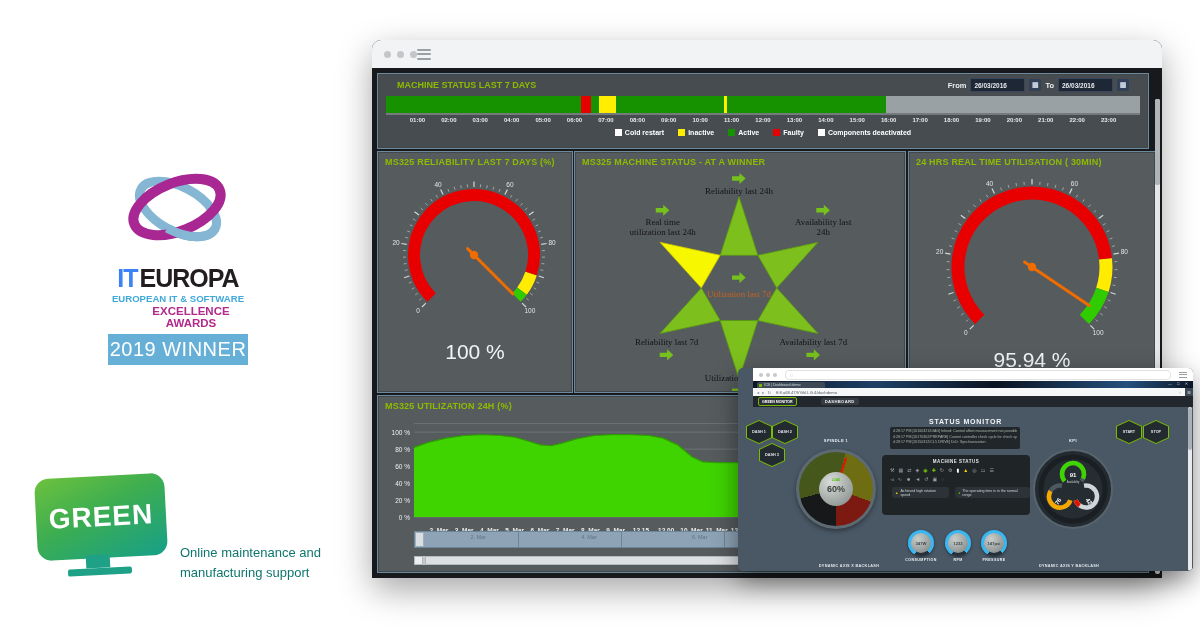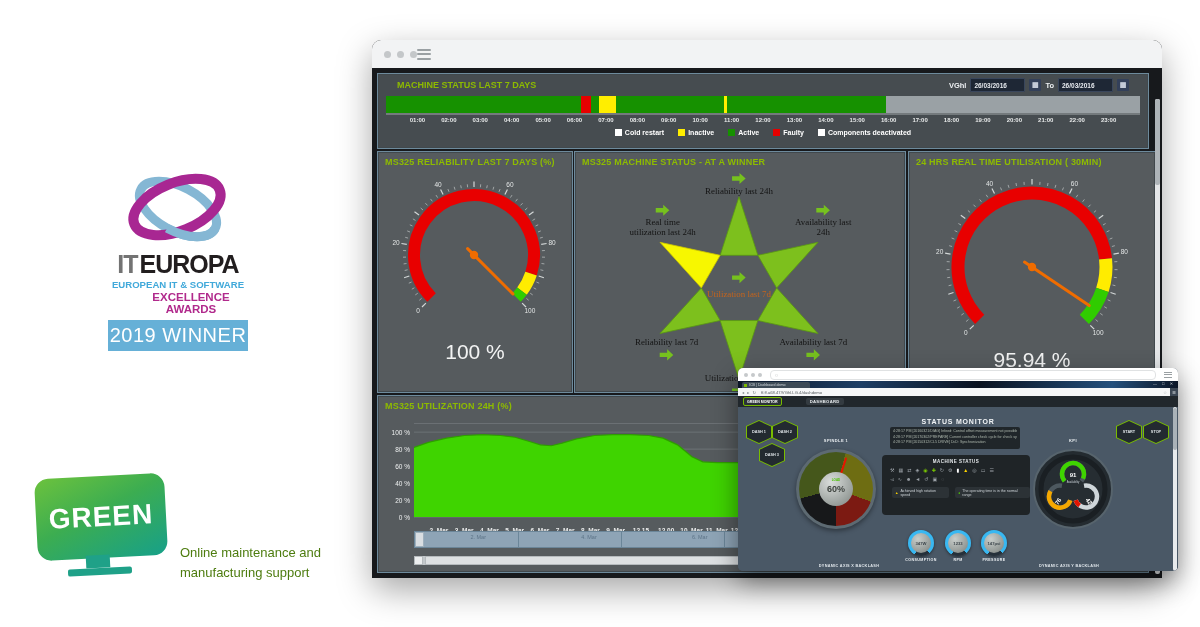--- a/index.html
+++ b/index.html
@@ -5,36 +5,36 @@
   html,body{margin:0;padding:0;}
   body{width:1200px;height:627px;background:#ffffff;position:relative;overflow:hidden;
        font-family:"Liberation Sans",sans-serif;}
   .abs{position:absolute;}
 
   
   .award{position:absolute;left:108px;top:162px;width:140px;height:174px;background:#fff;}
   .award-swirl{display:block;margin:0 auto;}
   .award-title{display:flex;justify-content:center;align-items:baseline;font-weight:800;
                font-size:25px;letter-spacing:-1px;line-height:1;margin-top:-4px;}
-  .award-it{color:#737373;margin-right:2px;}
+  .award-it{color:#3b82f6;margin-right:2px;margin-top:14px;}
   .award-europa{color:#221e1f;}
   .award-sub1{text-align:center;color:#41a9da;font-weight:700;font-size:9.6px;margin-top:2px;}
   .award-sub2{text-align:center;color:#b12a8c;font-weight:700;font-size:11.5px;margin-top:1px;margin-left:26px;}
   .award-banner{margin-top:5px;height:31px;background:#66b0d7;color:#fff;font-size:20px;
                 display:flex;align-items:center;justify-content:center;letter-spacing:.5px;}
 
   
   .green-logo{position:absolute;left:36px;top:476px;width:150px;}
   .green-screen{width:130px;height:82px;border-radius:14px;transform:rotate(-3deg);
      background:linear-gradient(155deg,#6cc23d 0%,#3cad51 45%,#17a089 100%);
      display:flex;align-items:center;justify-content:center;color:#fff;font-weight:bold;
      font-size:28px;letter-spacing:1px;}
   .green-neck{width:24px;height:13px;background:#1fa188;margin:-3px 0 0 50px;transform:rotate(-3deg);}
   .green-base{width:64px;height:7px;background:#1fa188;border-radius:2px;margin:0 0 0 32px;transform:rotate(-3deg);}
-  .tagline{position:absolute;left:180px;top:543px;color:#4d7c0f;font-size:13px;line-height:1.55;}
+  .tagline{position:absolute;left:180px;top:543px;color:#0f766e;font-size:13px;line-height:1.55;}
 
   
   .win1{position:absolute;left:372px;top:40px;width:790px;height:538px;background:#131517;
         border-radius:9px;box-shadow:0 12px 34px rgba(0,0,0,.35);z-index:1;}
   .win1-bar{height:28px;background:#f2f3f4;border-radius:9px 9px 0 0;display:flex;align-items:center;}
   .dot{width:7px;height:7px;border-radius:50%;background:#c4c7c9;margin-left:6px;}
   .dot:first-child{margin-left:12px;}
   .url-pill{flex:1;height:18px;margin:0 12px 0 12px;background:#fff;border:1px solid #e2e4e5;
             border-radius:10px;display:flex;align-items:center;padding:0 9px;color:#6f7478;font-size:10px;}
   .url-pill svg{margin-right:6px;}
@@ -81,21 +81,21 @@
   .navigator{position:absolute;left:36px;right:12px;bottom:24px;height:15px;background:#8ea4b6;border:1px solid #6b8699;}
   .nav-cell{position:absolute;top:0;bottom:0;border-left:1px solid #6b8699;}
   .nav-lab{position:absolute;top:2px;font-size:5.5px;color:#5d7488;}
   .nav-handle{position:absolute;left:0;top:0;bottom:0;width:7px;background:#d9dee2;border:1px solid #9fb0bd;}
   .hscroll{position:absolute;left:36px;right:12px;bottom:7px;height:9px;background:#c3c8cb;border-radius:1px;}
   .hs-btn{position:absolute;top:0;width:9px;height:9px;background:#eceeef;border:1px solid #b5babd;box-sizing:border-box;}
   .hs-thumb{position:absolute;left:11px;right:11px;top:0;height:9px;background:#dde0e2;border:1px solid #b5babd;box-sizing:border-box;}
 
   
   .win2{position:absolute;left:738px;top:368px;width:440px;height:203px;background:#4a5866;
-        border-radius:5px;box-shadow:0 10px 26px rgba(0,0,0,.45);z-index:10;overflow:hidden;}
+        border-radius:5px;box-shadow:0 10px 26px rgba(0,0,0,.45);z-index:10;overflow:hidden;padding-left:15px;}
   .mac-bar{height:13px;background:#fff;display:flex;align-items:center;}
   .mini-dot{width:4px;height:4px;border-radius:50%;background:#c6c9cb;margin-left:3px;}
   .mini-dot:first-child{margin-left:6px;}
   .mini-pill{flex:1;height:8px;margin:0 8px;border:1px solid #e0e2e3;border-radius:4px;
              display:flex;align-items:center;padding-left:4px;color:#9aa0a3;font-size:5px;}
   .mini-burger{width:8px;margin-right:6px;}
   .mini-burger div{height:1px;background:#9aa0a3;margin:1.5px 0;}
   .tab-strip{height:7px;background:linear-gradient(100deg,#0b1526,#1e3f66 28%,#0a1220 55%,#24507d 85%,#0b1526);position:relative;}
   .tab{position:absolute;left:4px;top:1px;width:66px;height:6px;background:#3d4a56;border-radius:2px 2px 0 0;
        color:#d6dbdf;font-size:3.6px;display:flex;align-items:center;padding-left:2px;gap:2px;}
@@ -191,21 +191,21 @@
         <div></div>
       </div>
   </div>
 
   <div class="dash">
 
     <div class="panel p-status">
       <div class="status-head">
         <div class="status-title">MACHINE STATUS LAST 7 DAYS</div>
         <div class="daterange">
-          <span>VGhl</span>
+          <span>From</span>
           <span class="date-input">26/03/2016</span>
           <span class="cal-btn">▦</span>
           <span>To</span>
           <span class="date-input">26/03/2016</span>
           <span class="cal-btn">▦</span>
         </div>
       </div>
       <div class="timeline" id="timeline">
           <div class="tl-seg" style="left: 0%; width: 25.8%; background: rgb(22, 145, 0);"></div>
           <div class="tl-seg" style="left: 25.8%; width: 1.4%; background: rgb(230, 0, 0);"></div>

